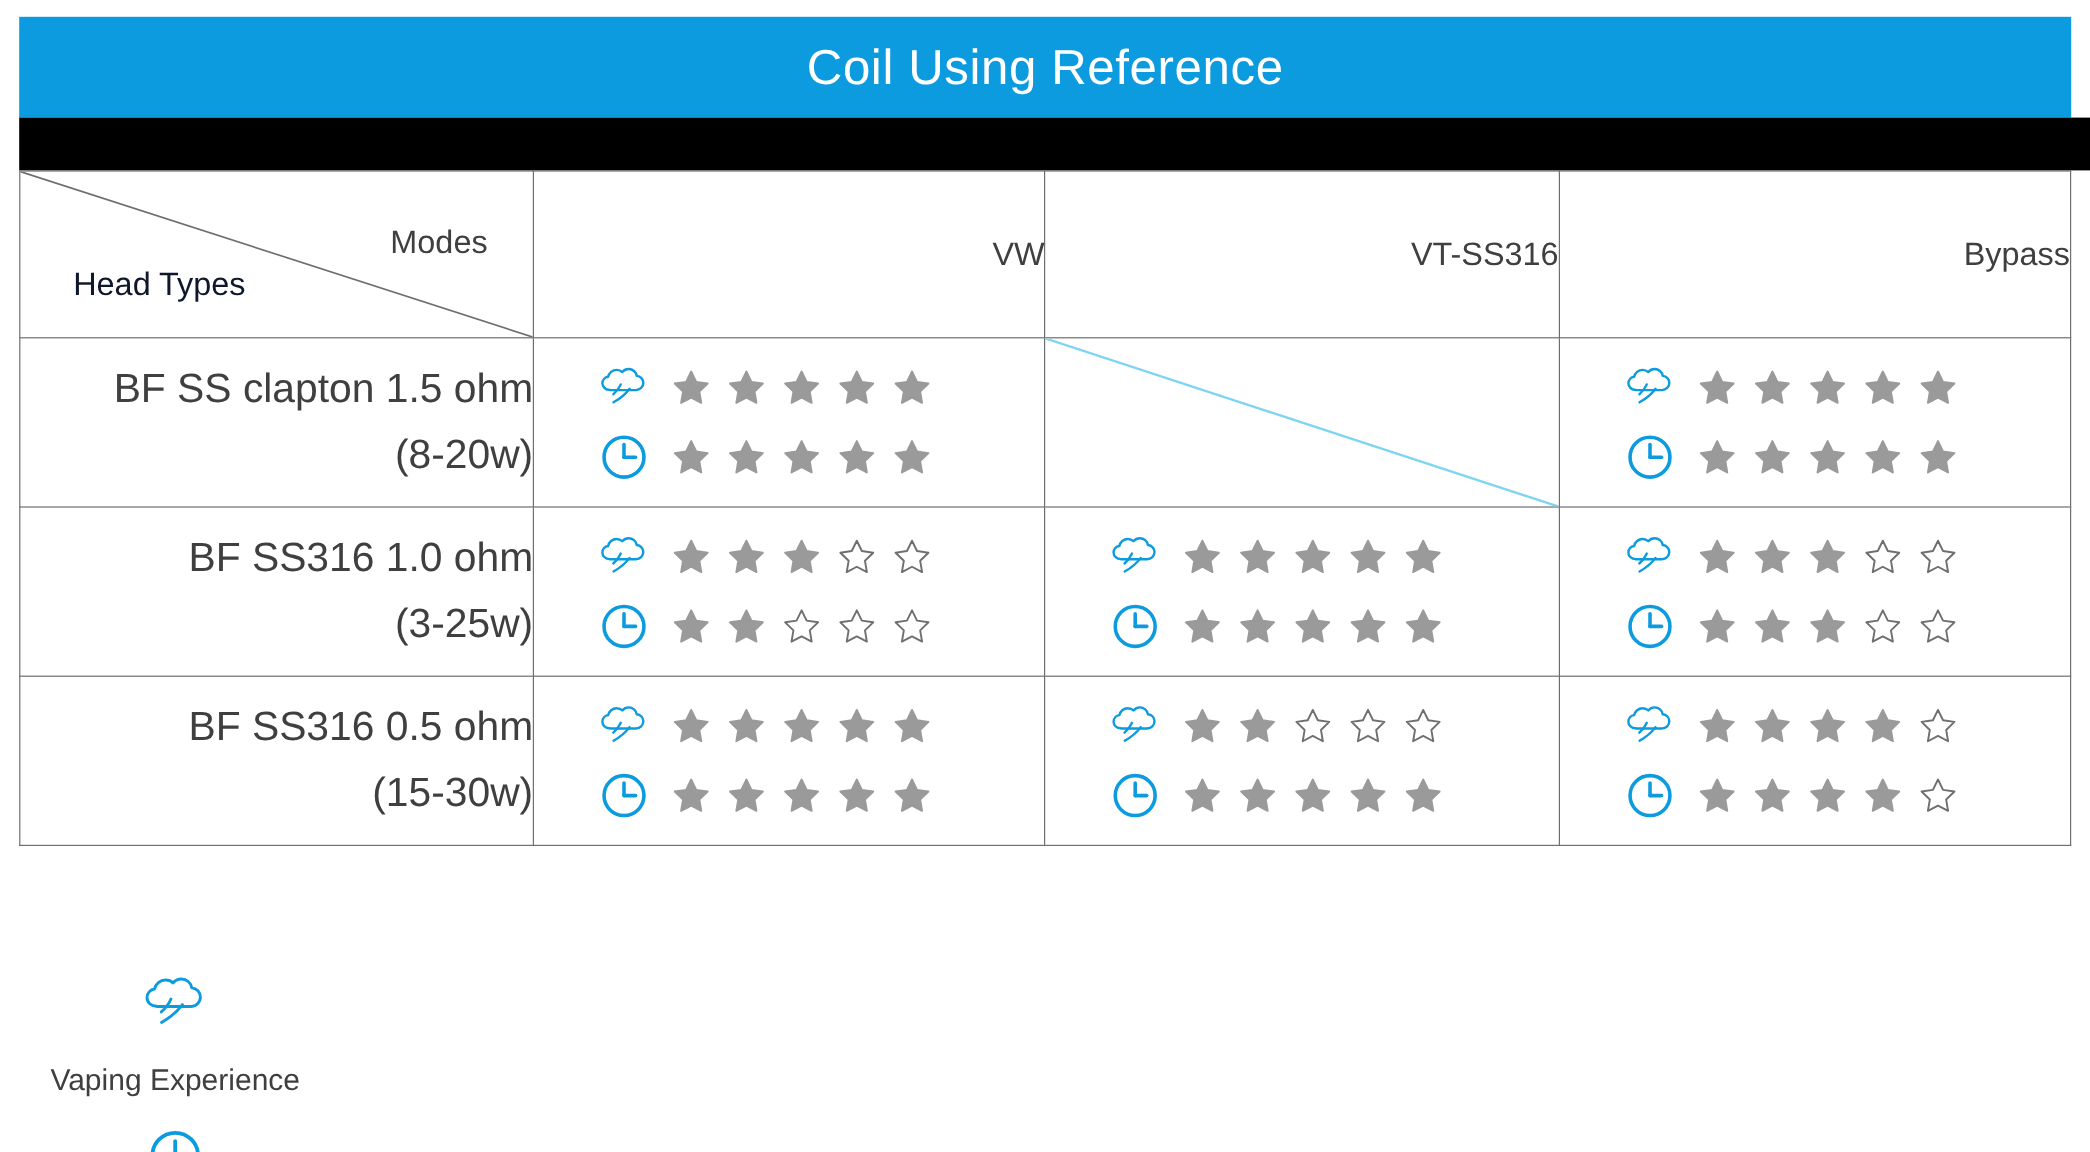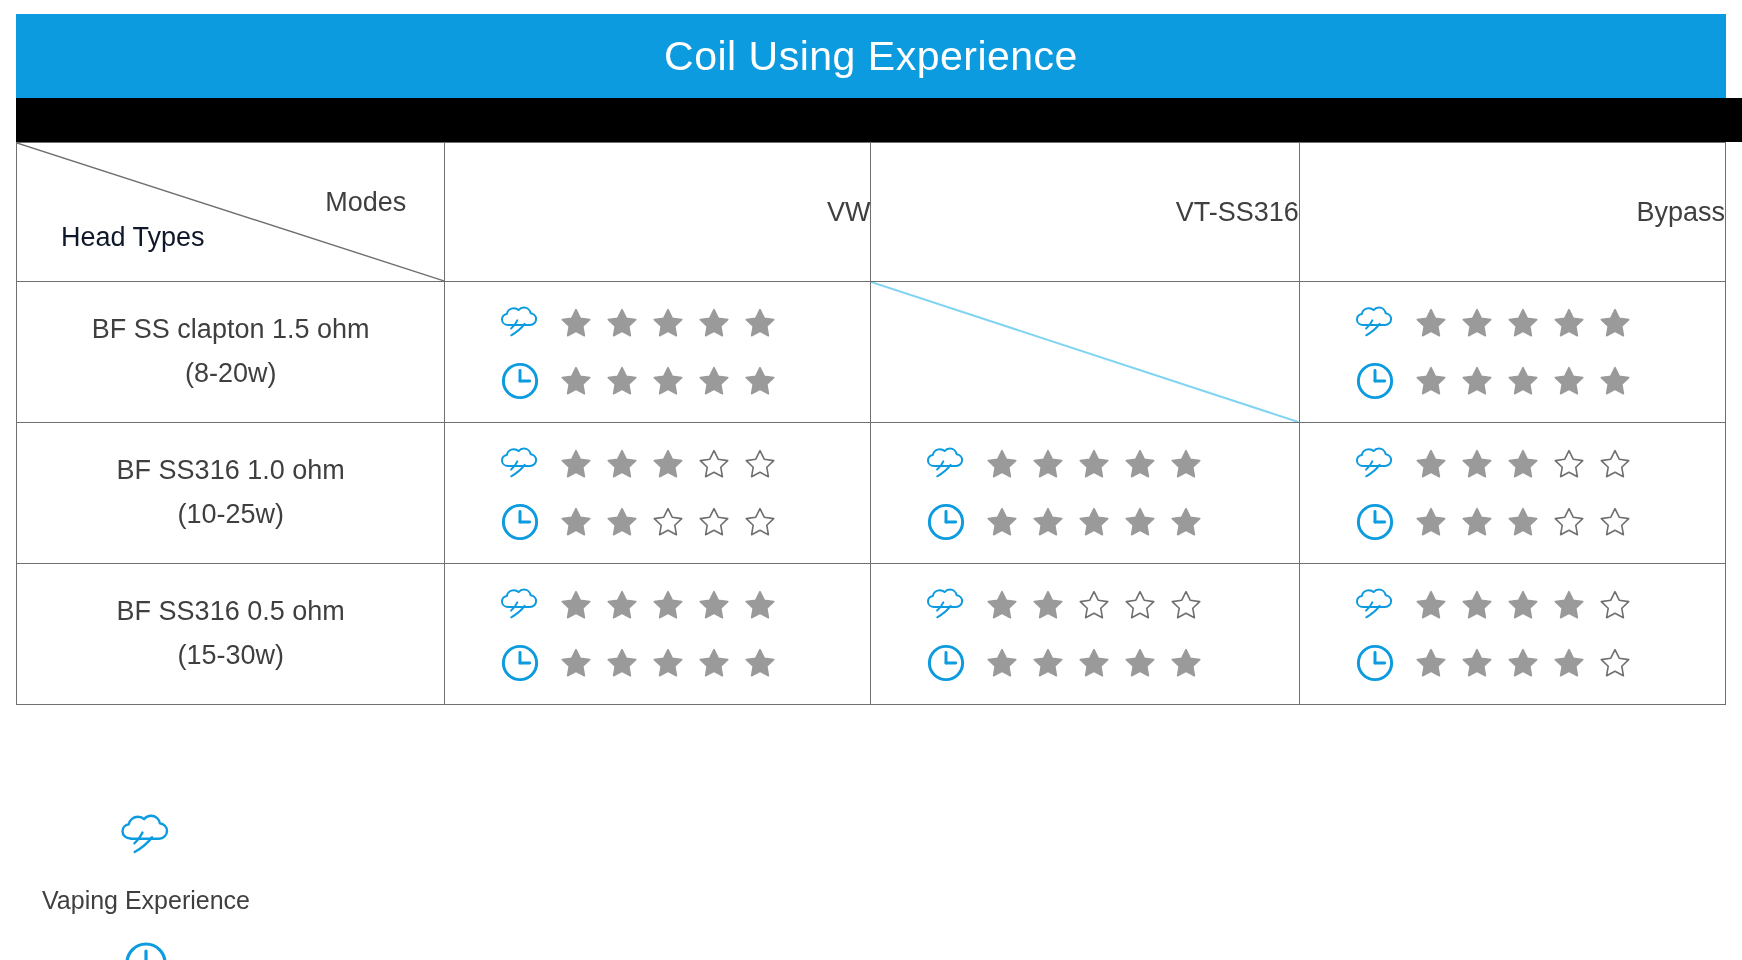--- a/index.html
+++ b/index.html
@@ -101,22 +101,22 @@
     text-align: right;
     font-size: 27px;
     color: #3f3f3f;
   }
   .col-vw { width: 384px; }
   .col-vt { width: 386px; }
   .col-bp { width: 384px; }
 
   .rowlabel-cell {
     height: 140px;
-    text-align: center;
-    font-size: 27px;
+    text-align: right;
+    font-size: 34px;
     color: #3f3f3f;
     line-height: 1.62;
     padding: 4px 6px;
   }
   .rowlabel-cell .sub { display: block; }
 
   .rating-cell {
     height: 140px;
     padding: 0 0 0 0;
     position: relative;
@@ -189,21 +189,21 @@
     font-size: 25px;
     color: #3f3f3f;
   }
 </style>
 </head>
 <body>
 
 <div class="page">
 
   <div class="title-bar">
-    <div class="title-text">Coil Using Experience</div>
+    <div class="title-text">Coil Using Reference</div>
   </div>
   <div class="black-bar"></div>
 
   <table class="coil-table">
     <thead>
       <tr>
         <th class="corner-cell">
           <svg class="diag" viewBox="0 0 386 138" preserveAspectRatio="none">
             <line x1="0" y1="0" x2="386" y2="138" stroke="#6f6f6f" stroke-width="1.4" vector-effect="non-scaling-stroke"></line>
           </svg>
@@ -330,21 +330,21 @@
                   </svg>
                   <svg class="star" viewBox="0 0 30 30">
                     <path d="M15 1.6l4.2 8.6 9.5 1.4-6.9 6.7 1.6 9.4L15 23.3 6.6 27.7l1.6-9.4-6.9-6.7 9.5-1.4z" stroke-linejoin="round" fill="#9a9a9a" stroke="#9a9a9a" stroke-width="1.6"></path>
                   </svg>
                 </div>
               </div>
             </div>
           </td>
         </tr>
         <tr>
-          <td class="rowlabel-cell"><span>BF SS316 1.0 ohm</span><span class="sub">(10-25w)</span></td>
+          <td class="rowlabel-cell"><span>BF SS316 1.0 ohm</span><span class="sub">(3-25w)</span></td>
           <td class="rating-cell">
             <div class="rating-stack">
               <div class="rating-line">
                 <span class="metric-icon">
                   <svg width="46" height="42" viewBox="0 0 60 46" fill="none">
                     <path d="M14.5 25.5c-4.6 0-8-3.1-8-7.2 0-3.6 2.7-6.6 6.3-7.1.8-4.3 4.6-7.5 9.2-7.5 2.4 0 4.6.9 6.2 2.4 1.6-2 4.1-3.3 6.9-3.3 4.4 0 8.1 3.2 8.7 7.4 4.1.4 7.2 3.7 7.2 7.7 0 4.3-3.6 7.8-8 7.8H14.5z" stroke="#0d9bdf" stroke-width="2.6" stroke-linejoin="round"></path>
                     <path d="M26.5 19.5c-1.6 3.6-4.4 7.6-8.1 10.8" stroke="#0d9bdf" stroke-width="2.6" stroke-linecap="round"></path>
                     <path d="M36 24.2c-3.6 5-9.6 10.4-17.4 14.8" stroke="#0d9bdf" stroke-width="2.6" stroke-linecap="round"></path>
                   </svg>
                 </span>

